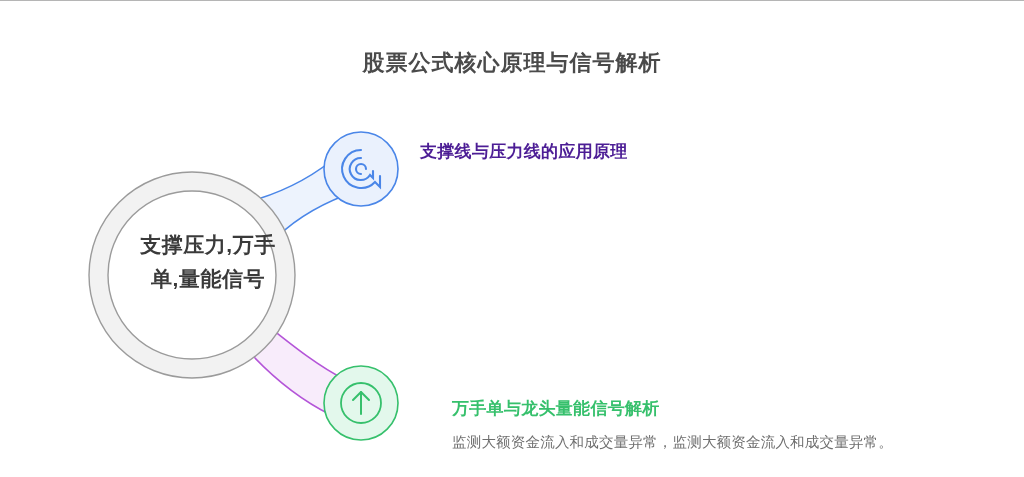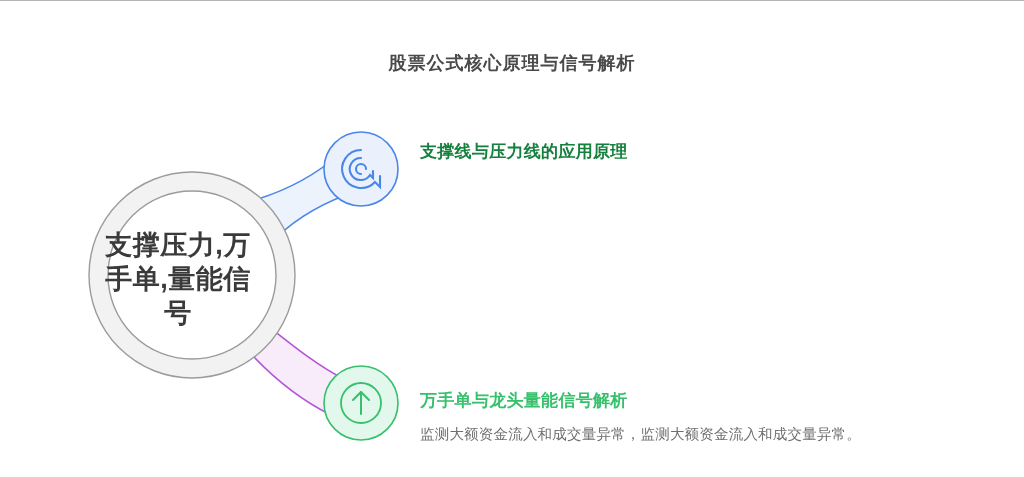--- a/index.html
+++ b/index.html
@@ -20,44 +20,44 @@
     overflow: hidden;
   }
 
   
   #page-title {
     position: absolute;
     left: 0;
     top: 44px;
     width: 1024px;
     text-align: center;
-    font-size: 18px;
+    font-size: 22px;
     font-weight: bold;
     color: #4a4a4a;
     letter-spacing: 1px;
     line-height: 36px;
   }
 
   
   #diagram-svg {
     position: absolute;
     left: 0;
     top: 0;
     width: 1024px;
     height: 477px;
   }
 
   
   #center-label {
     position: absolute;
-    left: 102px;
+    left: 132px;
     top: 227px;
     width: 152px;
     text-align: center;
-    font-size: 27px;
+    font-size: 21px;
     font-weight: bold;
     color: #3a3a3a;
     line-height: 34px;
     letter-spacing: 0.5px;
   }
 
   
   .branch-text {
     position: absolute;
     left: 420px;
@@ -71,21 +71,21 @@
     margin: 0 0 10px 0;
   }
   .branch-body {
     font-size: 14.5px;
     color: #6f6f6f;
     line-height: 22px;
     letter-spacing: 0.2px;
     margin: 0;
   }
   #branch-0-text { top: 139px; }
-  #branch-1-text { top: 388px; }
+  #branch-1-text { top: 396px; margin-left: 32px; }
 </style>
 </head>
 <body>
 
 <div id="canvas">
 
   <div id="page-title">股票公式核心原理与信号解析</div>
 
   <svg id="diagram-svg" viewBox="0 0 1024 477">
 
@@ -128,21 +128,21 @@
       <g fill="none" stroke="#36c06c" stroke-width="2" stroke-linecap="round" stroke-linejoin="round">
         <line x1="361" y1="413" x2="361" y2="391"></line>
         <polyline points="353,399 361,391 369,399"></polyline>
       </g>
     </g>
   </svg>
 
   <div id="center-label">支撑压力,万手单,量能信号</div>
 
   <div class="branch-text" id="branch-0-text">
-    <div class="branch-heading" style="color:#15803d;">支撑线与压力线的应用原理</div>
+    <div class="branch-heading" style="color:#4c1d95;">支撑线与压力线的应用原理</div>
   </div>
 
   <div class="branch-text" id="branch-1-text">
     <div class="branch-heading" style="color:#36c06c;">万手单与龙头量能信号解析</div>
     <div class="branch-body">监测大额资金流入和成交量异常，监测大额资金流入和成交量异常。</div>
   </div>
 
 </div>
 
 </body></html>

